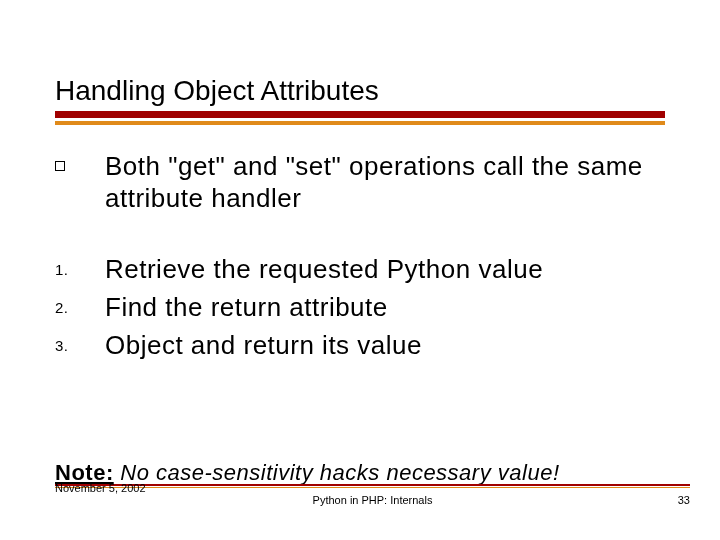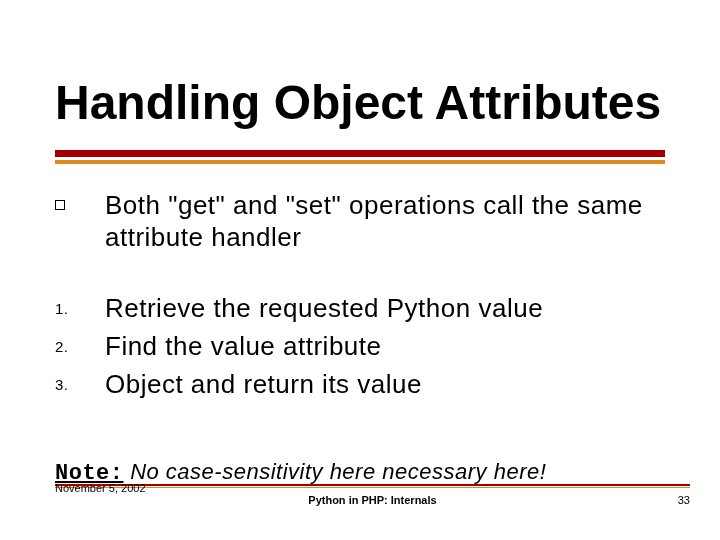--- a/index.html
+++ b/index.html
@@ -13,24 +13,24 @@
     overflow: hidden;
   }
   .slide {
     box-sizing: border-box;
     width: 720px;
     height: 540px;
     padding: 75px 55px 0 55px;
     position: relative;
   }
   .title {
-    font-size: 48px;
-    font-weight: 700;
+    font-size: 28px;
+    font-weight: 400;
     letter-spacing: 0px;
-    margin: 0 0 20px 0;
+    margin: 0 0 4px 0;
   }
   .rule-group {
     height: 14px;
     line-height: 0;
     margin-bottom: 26px;
   }
   .rule-red {
     height: 7px;
     background: #a00000;
   }
@@ -76,36 +76,35 @@
     position: absolute;
     left: 55px;
     right: 55px;
     bottom: 54px;
     font-size: 22px;
     letter-spacing: 0.5px;
   }
   .note-label {
     font-weight: 700;
     text-decoration: underline;
-    font-family: Liberation Mono, monospace;
   }
   .note-text {
     font-style: italic;
   }
   .footer {
     position: absolute;
     left: 55px;
     right: 30px;
     bottom: 34px;
     height: 16px;
     font-size: 11px;
     color: #000;
   }
   .footer .date { position: absolute; left: 0; bottom: 12px; margin-top: 40px; }
-  .footer .center { position: absolute; left: 0; right: 0; bottom: 0; text-align: center; font-weight: bold; }
+  .footer .center { position: absolute; left: 0; right: 0; bottom: 0; text-align: center; }
   .footer .page { position: absolute; right: 0; bottom: 0; text-align: right; }
   .footer-rule {
     position: absolute;
     left: 55px;
     right: 30px;
     bottom: 52px;
     height: 4px;
   }
   .footer-rule .ro { height: 2px; background: #a00000; }
   .footer-rule .or { height: 1px; background: #e08a1a; margin-top: 1px; }
@@ -128,31 +127,31 @@
       <div class="m-col"><span class="square"></span></div>
       <div class="b-col">Both "get" and "set" operations call the same attribute handler</div>
     </div>
 
     <div class="row tight">
       <div class="m-col num">1.</div>
       <div class="b-col">Retrieve the requested Python value</div>
     </div>
     <div class="row tight">
       <div class="m-col num">2.</div>
-      <div class="b-col">Find the value attribute</div>
+      <div class="b-col">Find the return attribute</div>
     </div>
     <div class="row">
       <div class="m-col num">3.</div>
       <div class="b-col">Object and return its value</div>
     </div>
 
   </div>
 
   <div class="note-row">
-    <span class="note-label">Note:</span><span class="note-text"> No case-sensitivity here necessary here!</span>
+    <span class="note-label">Note:</span><span class="note-text"> No case-sensitivity hacks necessary value!</span>
   </div>
 
   <div class="footer-rule">
     <div class="ro"></div>
     <div class="or"></div>
   </div>
 
   <div class="footer">
     <span class="date">November 5, 2002</span>
     <span class="center">Python in PHP: Internals</span>

